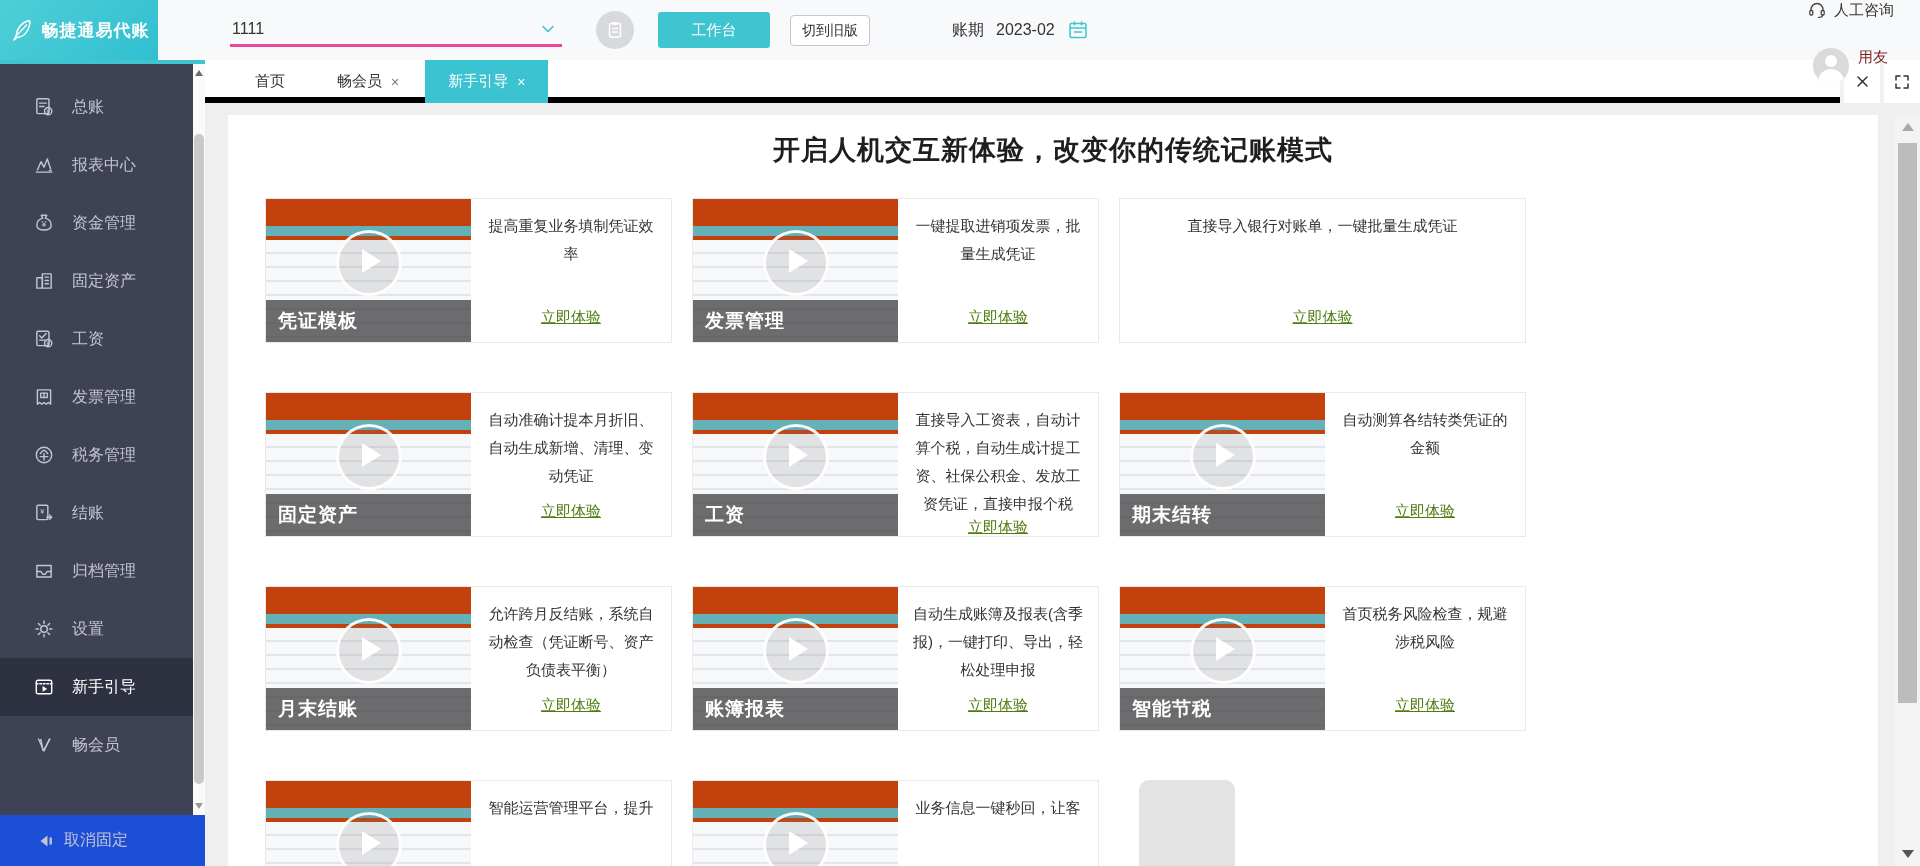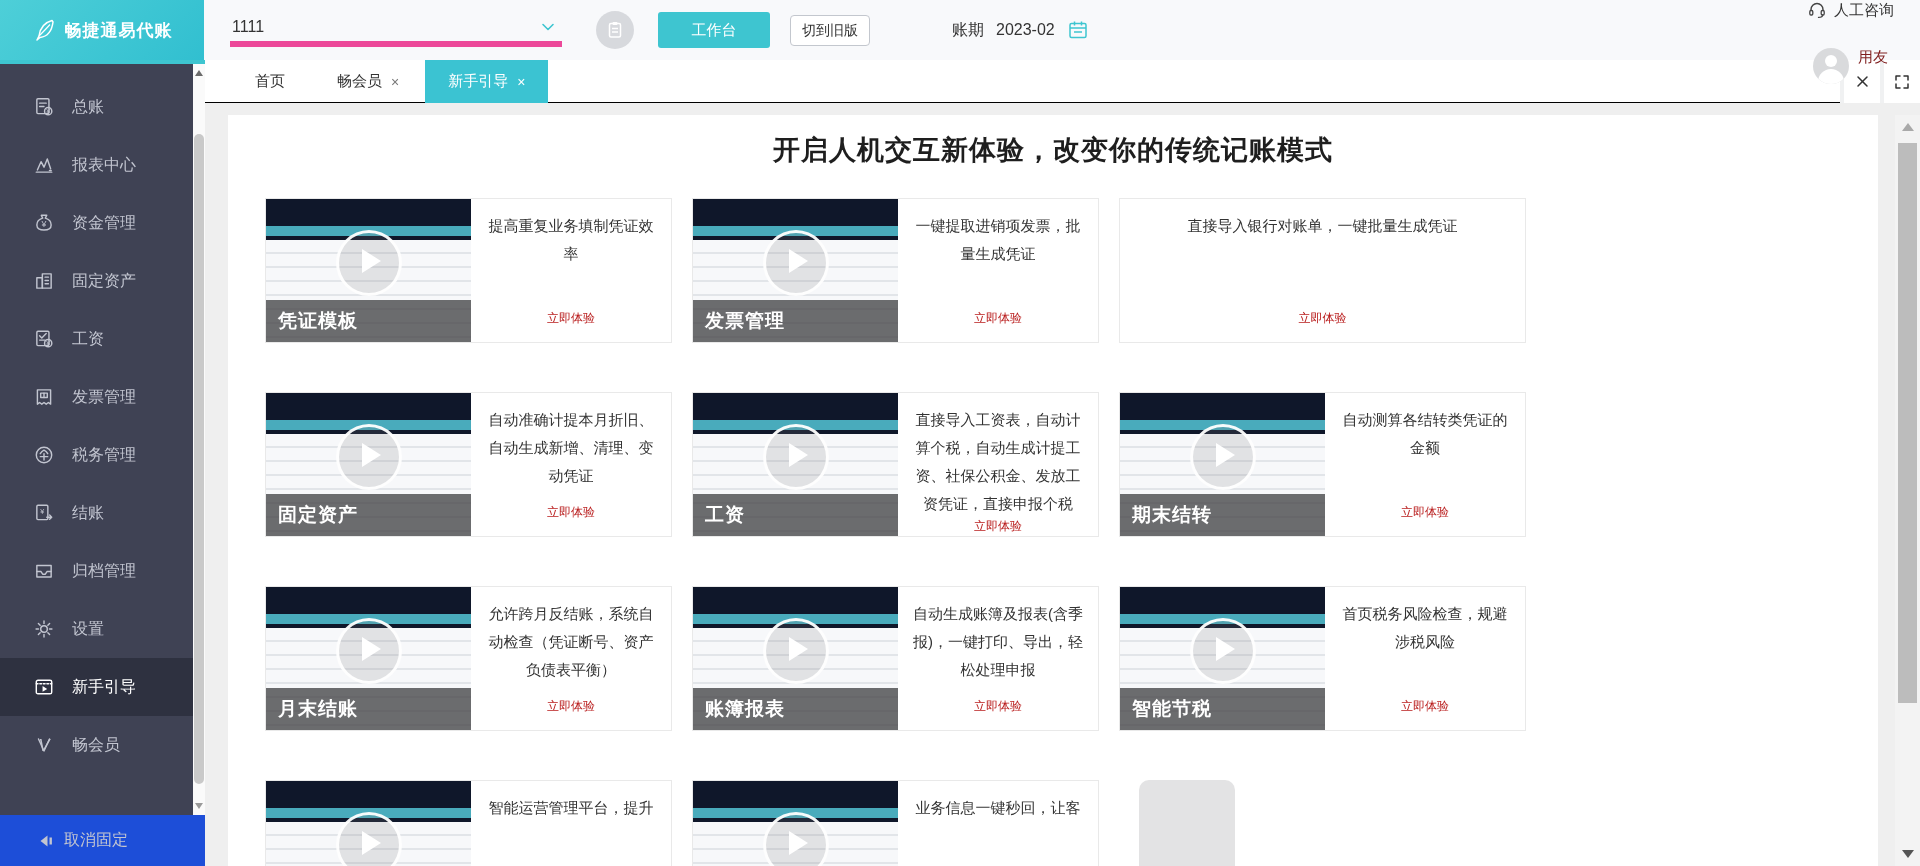--- a/index.html
+++ b/index.html
@@ -2,24 +2,24 @@
 <html><head>
 <meta charset="utf-8">
 <style>
   html,body{margin:0;padding:0;}
   body{width:1920px;height:866px;overflow:hidden;position:relative;background:#efefef;
        font-family:"Liberation Sans","DejaVu Sans",sans-serif;-webkit-font-smoothing:antialiased;}
   .app{position:absolute;inset:0;}
 
   
   .header{position:absolute;left:0;top:0;width:1920px;height:60px;background:#f8f9fb;z-index:6;}
-  .logo{position:absolute;left:0;top:0;width:204px;height:60px;
+  .logo{position:absolute;left:0;top:0;width:158px;height:60px;
         background:linear-gradient(135deg,#4ecfd8,#31bfd0);display:flex;align-items:center;
         justify-content:center;gap:7px;color:#fff;font-size:17px;font-weight:bold;letter-spacing:1px;cursor:pointer;}
-  .acct{position:absolute;left:230px;top:13px;width:332px;height:34px;border-bottom:6px solid #ec4899;
+  .acct{position:absolute;left:230px;top:13px;width:332px;height:34px;border-bottom:3px solid #ec4899;
         display:flex;align-items:center;justify-content:space-between;font-size:16px;color:#333;cursor:pointer;padding:0 6px 0 2px;box-sizing:border-box;}
   .clip-btn{position:absolute;left:596px;top:11px;width:38px;height:38px;border-radius:50%;
         background:#d7d9dd;display:flex;align-items:center;justify-content:center;cursor:pointer;}
   .wb-btn{position:absolute;left:658px;top:12px;width:112px;height:36px;background:#3ec5d0;color:#fff;
         border:none;border-radius:3px;font-size:15px;cursor:pointer;font-family:inherit;}
   .old-btn{position:absolute;left:790px;top:15px;height:31px;padding:0 11px;background:#fff;
         border:1px solid #c3c7ce;border-radius:4px;font-size:14px;color:#333;cursor:pointer;font-family:inherit;text-align:center;}
   .period{position:absolute;left:952px;top:0;height:60px;display:flex;align-items:center;gap:12px;font-size:16px;color:#333;}
   .period .pv{cursor:pointer;}
   .hright{position:absolute;right:26px;top:0;height:60px;display:flex;align-items:center;gap:14px;flex-direction:column;}
@@ -47,50 +47,50 @@
   .item.active .sicon svg .f{fill:#fff;stroke:none;}
   .side-scroll{position:absolute;right:0;top:0;width:12px;height:751px;background:#fafafa;}
   .ss-arrow{position:absolute;left:0;width:12px;height:14px;display:flex;align-items:center;justify-content:center;cursor:pointer;}
   .tri-up{width:0;height:0;border-left:4px solid transparent;border-right:4px solid transparent;border-bottom:6px solid #6b6b6b;}
   .tri-down{width:0;height:0;border-left:4px solid transparent;border-right:4px solid transparent;border-top:6px solid #9a9a9a;}
   .ss-thumb{position:absolute;left:1px;top:70px;width:10px;height:650px;background:#c9c9c9;border-radius:5px;cursor:pointer;}
   .unpin{position:absolute;left:0;bottom:0;width:205px;height:51px;background:#1d4ed8;display:flex;
          align-items:center;padding-left:38px;gap:6px;color:#c2c5d0;font-size:16px;cursor:pointer;box-sizing:border-box;}
 
   
-  .tabbar{position:absolute;left:205px;top:60px;width:1715px;height:43px;background:#fff;z-index:3;border-bottom:1px solid #000000;box-sizing:border-box;}
+  .tabbar{position:absolute;left:205px;top:60px;width:1715px;height:43px;background:#fff;z-index:3;border-bottom:6px solid #000000;box-sizing:border-box;}
   .tabs{display:flex;align-items:stretch;height:43px;padding-left:24px;}
   .tab{padding:0 26px;font-size:15px;color:#333;display:flex;align-items:center;gap:9px;cursor:pointer;white-space:nowrap;}
   .tab .x{font-size:14px;color:#777;cursor:pointer;line-height:1;}
   .tab.active{background:#3bc3d2;color:#fff;padding:0 23px;}
   .tab.active .x{color:#fff;}
   .tab-actions{position:absolute;right:0;top:0;height:43px;display:flex;}
   .tbtn{width:40px;height:43px;background:#fff;border-left:4px solid #f0f1f2;display:flex;
         align-items:center;justify-content:center;cursor:pointer;color:#333;box-sizing:border-box;}
 
   
   .content{position:absolute;left:205px;top:103px;right:0;bottom:0;background:#efefef;}
   .panel{position:absolute;left:23px;top:12px;width:1650px;height:920px;background:#fff;}
   .ptitle{margin:0;padding-top:17px;text-align:center;font-size:27px;color:#1e1e1e;font-weight:bold;letter-spacing:1px;}
   .grid{margin:30px 0 0 37px;width:1262px;display:flex;flex-wrap:wrap;gap:49px 20px;}
   .card{width:407px;height:145px;display:flex;background:#fff;border:1px solid #e9e9e9;box-sizing:border-box;}
-  .thumb{width:205px;position:relative;background:#0f172a;overflow:hidden;flex:none;cursor:pointer;}
+  .thumb{width:205px;position:relative;background:#c2410c;overflow:hidden;flex:none;cursor:pointer;}
   .thumb::before{content:"";position:absolute;left:0;right:0;top:27px;height:10px;background:#53c6d6;opacity:.85;}
   .thumb::after{content:"";position:absolute;left:0;right:0;top:41px;bottom:0;
         background:repeating-linear-gradient(180deg,#f7f8fa 0 12px,#e2e5e9 12px 14px);}
   .play{position:absolute;z-index:2;left:50%;top:64px;transform:translate(-50%,-50%);width:60px;height:60px;
         border:3px solid rgba(255,255,255,.95);border-radius:50%;background:rgba(130,130,130,.18);cursor:pointer;}
   .play::after{content:"";position:absolute;left:23px;top:16px;width:0;height:0;
         border-left:19px solid #fff;border-top:12px solid transparent;border-bottom:12px solid transparent;}
   .tlabel{position:absolute;z-index:3;left:0;right:0;bottom:0;height:42px;background:rgba(68,68,70,.78);
         color:#fff;font-size:19px;font-weight:bold;line-height:42px;padding-left:12px;letter-spacing:1px;}
   .info{flex:1;display:flex;flex-direction:column;justify-content:space-between;align-items:center;
         padding:13px 11px 15px;box-sizing:border-box;}
   .desc{font-size:15px;color:#333;line-height:28px;text-align:center;}
-  .cta{color:#b91c1c;font-size:12px;cursor:pointer;}
+  .cta{color:#4d7c0f;font-size:15px;text-decoration:underline;cursor:pointer;}
   .card.ph{border:none;background:transparent;}
   .card.ph .thumb{width:96px;margin-left:20px;background:#e3e3e4;border-radius:10px;}
   .card.ph .thumb::before,.card.ph .thumb::after{display:none;}
 
   
   .vscroll{position:absolute;right:0;top:115px;width:25px;height:751px;background:#f3f3f3;z-index:7;}
   .vs-up{position:absolute;top:8px;left:0;width:25px;display:flex;justify-content:center;cursor:pointer;}
   .vs-up .t{width:0;height:0;border-left:6px solid transparent;border-right:6px solid transparent;border-bottom:8px solid #a9a9a9;}
   .vs-thumb{position:absolute;left:3px;top:28px;width:19px;height:560px;background:#bcbcbc;cursor:pointer;}
   .vs-down{position:absolute;bottom:8px;left:0;width:25px;display:flex;justify-content:center;cursor:pointer;}

